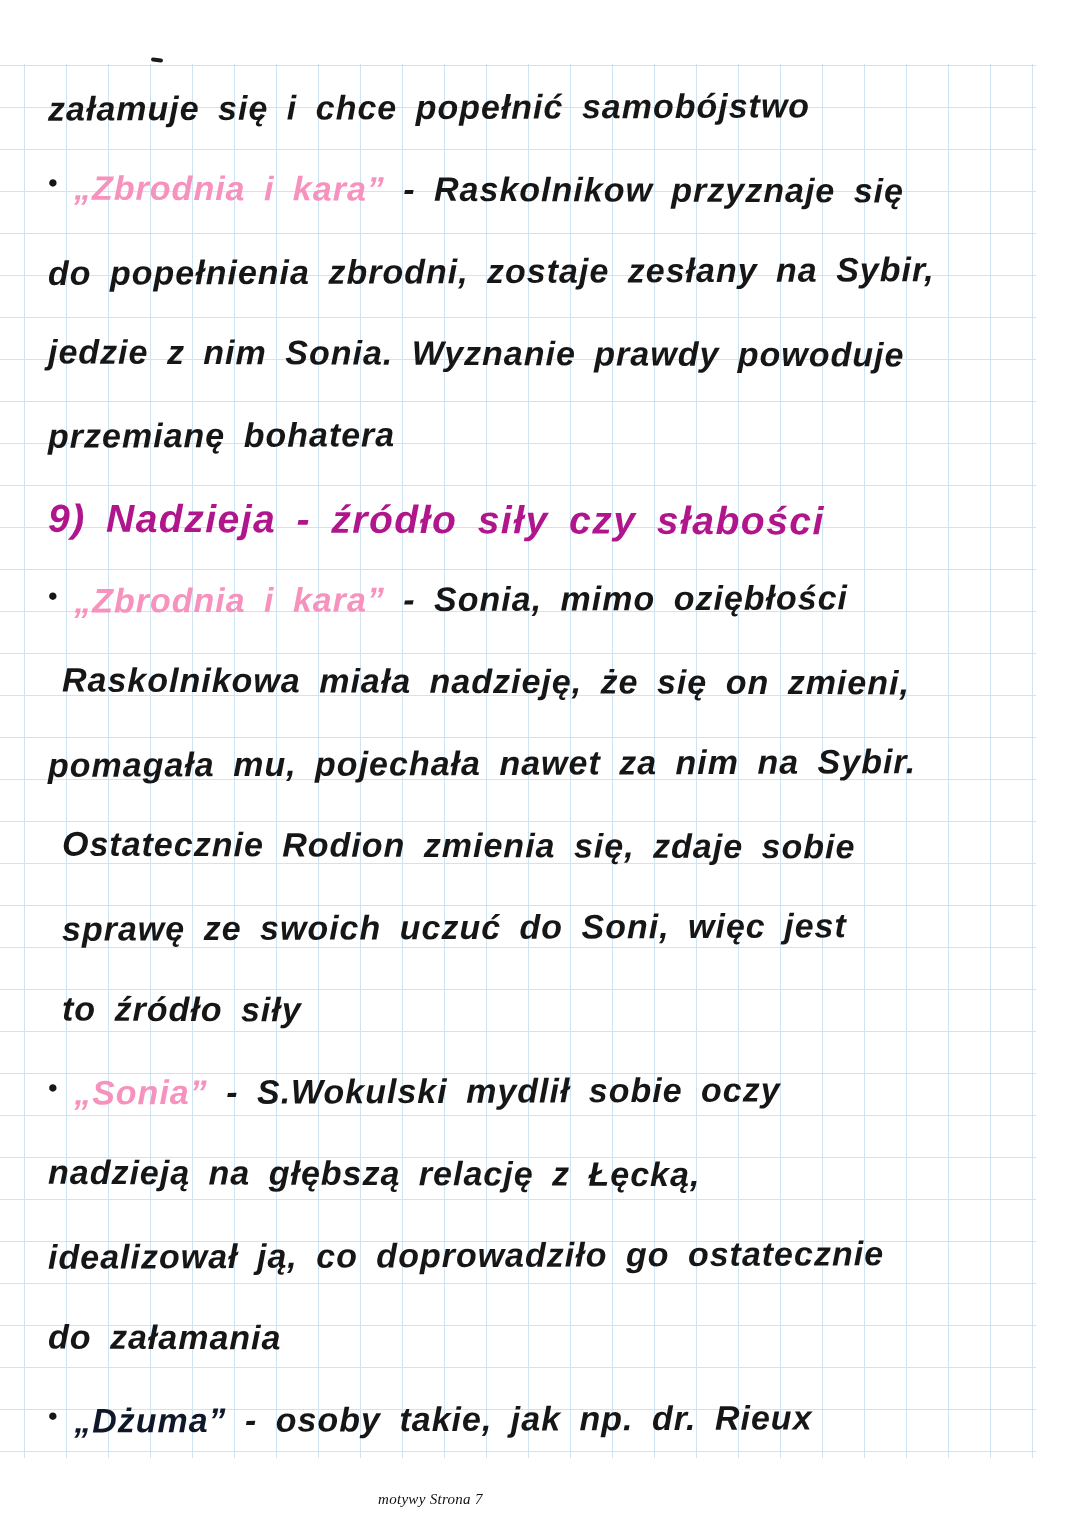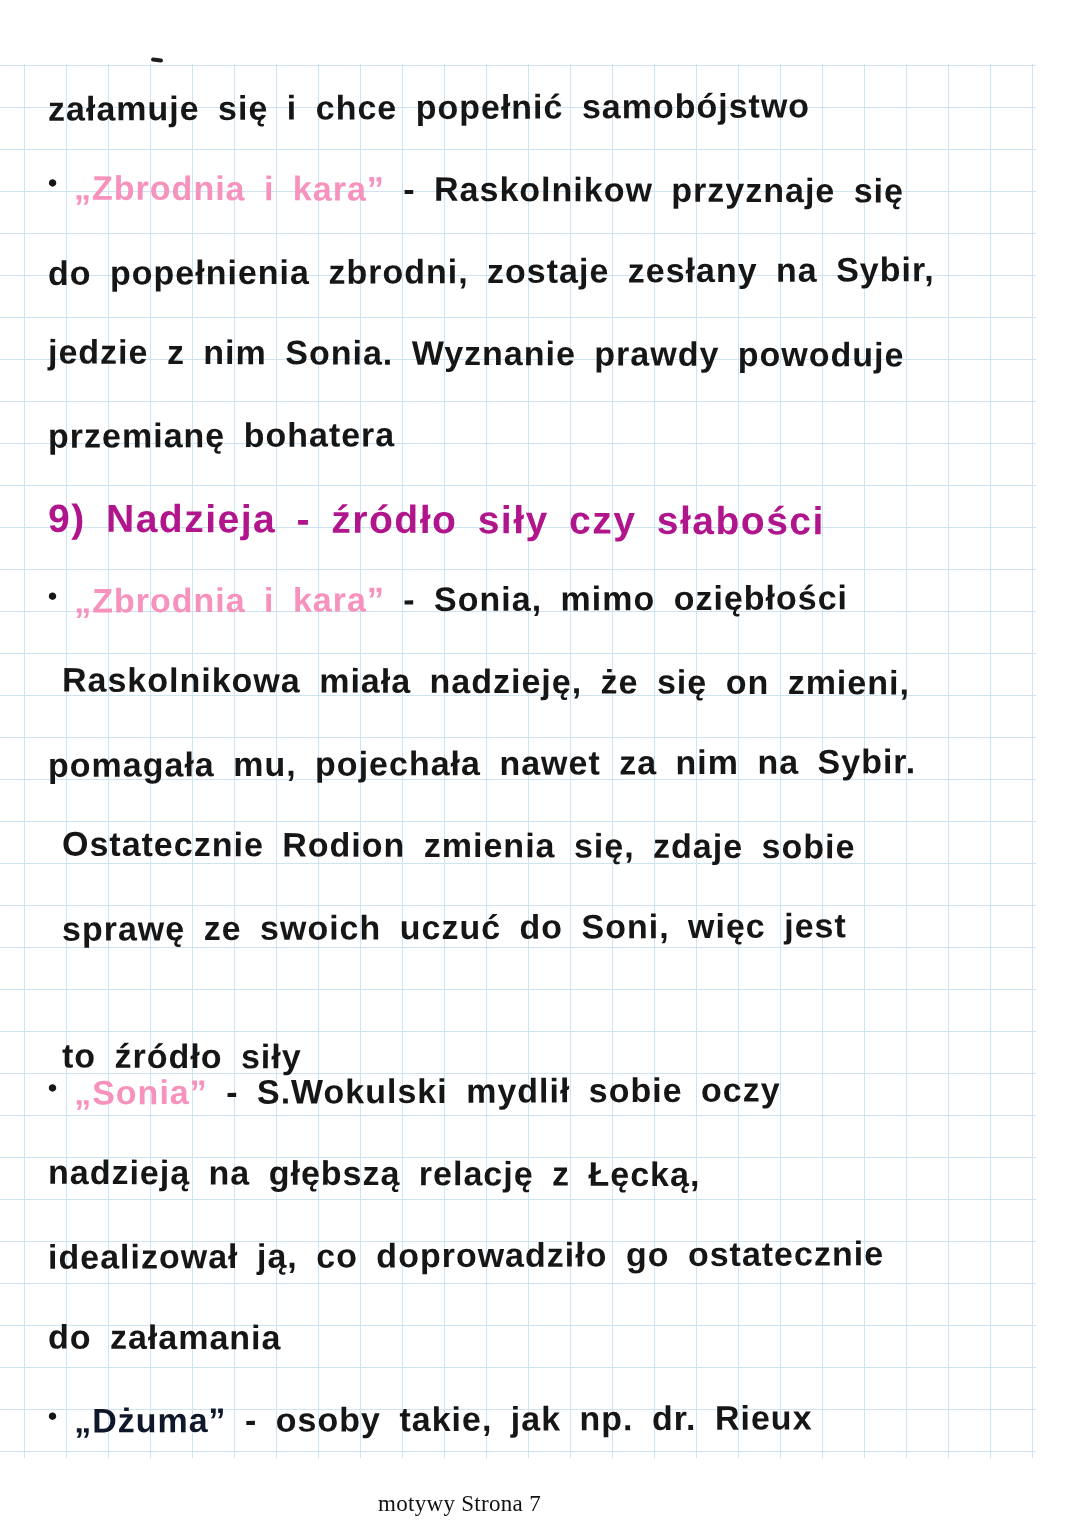--- a/index.html
+++ b/index.html
@@ -3,20 +3,21 @@
 <meta charset="utf-8">
 <style>
   html, body { margin: 0; padding: 0; background: #ffffff; }
   .page {
     position: relative;
     width: 1036px;
     height: 1529px;
     background: #ffffff;
     overflow: hidden;
     font-family: "Liberation Sans", sans-serif;
+    font-style: italic;
   }
   
   .grid {
     position: absolute;
     left: 0; top: 64px;
     width: 1080px; height: 1394px;
     background-image:
       linear-gradient(to right, #cfe4f3 1.5px, transparent 1.5px),
       linear-gradient(to bottom, #cfe4f3 1.5px, transparent 1.5px);
     background-size: 42px 42px;
@@ -50,21 +51,21 @@
   .bullet-dot {
     display: inline-block;
     margin-right: 16px;
     font-size: 26px;
     vertical-align: 8px;
   }
   .footer {
     position: absolute;
     left: 378px; top: 1491px;
     font-family: "Liberation Serif", serif;
-    font-size: 23px;
+    font-size: 15px;
     color: #111111;
     letter-spacing: 0.3px;
   }
 </style>
 </head>
 <body>
 
 <div class="page">
   <div class="grid"></div>
   <div class="stray"></div>
@@ -73,21 +74,21 @@
       <div class="line body" style="top: 170px;"><span class="bullet-dot" style="color: rgb(22, 22, 22);">•</span><span style="color: rgb(246, 146, 189);">„Zbrodnia i kara”</span><span style="color: rgb(22, 22, 22);"> - Raskolnikow przyznaje się</span></div>
       <div class="line body" style="top: 252px;"><span style="color: rgb(22, 22, 22);">do popełnienia zbrodni, zostaje zesłany na Sybir,</span></div>
       <div class="line body" style="top: 334px;"><span style="color: rgb(22, 22, 22);">jedzie z nim Sonia. Wyznanie prawdy powoduje</span></div>
       <div class="line body" style="top: 416px;"><span style="color: rgb(22, 22, 22);">przemianę bohatera</span></div>
       <div class="line heading" style="top: 498px;"><span style="color: rgb(176, 21, 140);">9) Nadzieja - źródło siły czy słabości</span></div>
       <div class="line body" style="top: 580px;"><span class="bullet-dot" style="color: rgb(22, 22, 22);">•</span><span style="color: rgb(246, 146, 189);">„Zbrodnia i kara”</span><span style="color: rgb(22, 22, 22);"> - Sonia, mimo oziębłości</span></div>
       <div class="line body indent" style="top: 662px;"><span style="color: rgb(22, 22, 22);">Raskolnikowa miała nadzieję, że się on zmieni,</span></div>
       <div class="line body" style="top: 744px;"><span style="color: rgb(22, 22, 22);">pomagała mu, pojechała nawet za nim na Sybir.</span></div>
       <div class="line body indent" style="top: 826px;"><span style="color: rgb(22, 22, 22);">Ostatecznie Rodion zmienia się, zdaje sobie</span></div>
       <div class="line body indent" style="top: 908px;"><span style="color: rgb(22, 22, 22);">sprawę ze swoich uczuć do Soni, więc jest</span></div>
-      <div class="line body indent" style="top: 990px; margin-top: 47px;"><span style="color: rgb(22, 22, 22);">to źródło siły</span></div>
+      <div class="line body indent" style="top: 990px;"><span style="color: rgb(22, 22, 22);">to źródło siły</span></div>
       <div class="line body" style="top: 1072px;"><span class="bullet-dot" style="color: rgb(22, 22, 22);">•</span><span style="color: rgb(246, 146, 189);">„Sonia”</span><span style="color: rgb(22, 22, 22);"> - S.Wokulski mydlił sobie oczy</span></div>
       <div class="line body" style="top: 1154px;"><span style="color: rgb(22, 22, 22);">nadzieją na głębszą relację z Łęcką,</span></div>
       <div class="line body" style="top: 1236px;"><span style="color: rgb(22, 22, 22);">idealizował ją, co doprowadziło go ostatecznie</span></div>
       <div class="line body" style="top: 1318px; text-align: right;"><span style="color: rgb(22, 22, 22);">do załamania</span></div>
       <div class="line body" style="top: 1400px;"><span class="bullet-dot" style="color: rgb(22, 22, 22);">•</span><span style="color: #0f172a;">„Dżuma”</span><span style="color: rgb(22, 22, 22);"> - osoby takie, jak np. dr. Rieux</span></div>
     </div>
   <div class="footer">motywy Strona 7</div>
 </div>
 
 </body></html>

